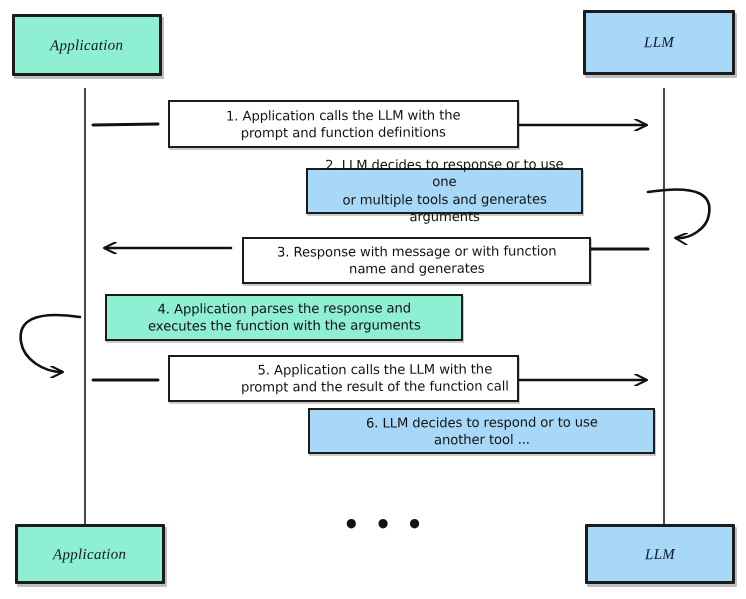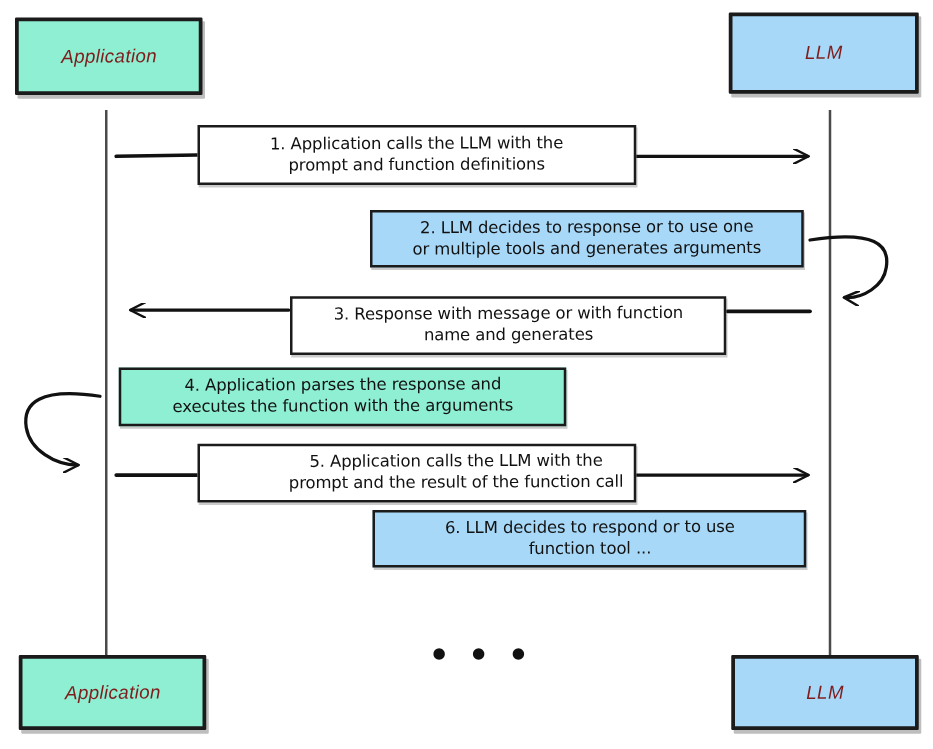--- a/index.html
+++ b/index.html
@@ -21,43 +21,44 @@
     position: absolute;
     box-sizing: border-box;
     border: 3px solid #1b1b1b;
     border-radius: 1px;
     display: flex;
     align-items: center;
     justify-content: center;
     box-shadow: 2px 3px 0 rgba(20,20,20,0.28);
   }
   .actor-label {
-    font-family: Liberation Sans, sans-serif;
+    font-family: Liberation Serif, serif;
     font-size: 15px;
     font-style: italic;
     letter-spacing: 0.3px;
-    color: #7f1d1d;
+    color: #0f172a;
     transform: rotate(-0.5deg);
     white-space: nowrap;
   }
   .lifeline {
     position: absolute;
     width: 2px;
     background: #4a4a4a;
   }
   .msg-box {
     position: absolute;
     box-sizing: border-box;
     border: 2px solid #1b1b1b;
     display: flex;
     align-items: center;
     justify-content: center;
     text-align: center;
     padding: 3px 8px;
     box-shadow: 1px 2px 0 rgba(20,20,20,0.22);
+    margin-left: 10px;
   }
   .msg-box.white { background: #ffffff; }
   .msg-text {
     font-family: "DejaVu Sans", sans-serif;
     font-size: 13.2px;
     line-height: 1.32;
     color: #111111;
     letter-spacing: -0.1px;
     transform: rotate(-0.25deg);
   }
@@ -129,21 +130,21 @@
     <span class="actor-label">LLM</span>
   </div>
 
   <div class="msg-box white" style="left:158px; top:100px; width:351px; height:48px; background:#FFFFFF;">
     <div class="msg-text">
       <span>1. Application calls the LLM with the</span><br>
       <span>prompt and function definitions</span>
     </div>
   </div>
 
-  <div class="msg-box" style="left:296px; top:168px; width:347px; height:46px; background:#A8D8F8;">
+  <div class="msg-box" style="left:296px; top:168px; width:277px; height:46px; background:#A8D8F8;">
     <div class="msg-text">
       <span>2. LLM decides to response or to use one</span><br>
       <span>or multiple tools and generates arguments</span>
     </div>
   </div>
 
   <div class="msg-box white" style="left:232px; top:237px; width:349px; height:47px; background:#FFFFFF;">
     <div class="msg-text">
       <span>3. Response with message or with function</span><br>
       <span>name and generates</span>
@@ -160,21 +161,21 @@
   <div class="msg-box white" style="left:158px; top:355px; width:351px; height:47px; background:#FFFFFF;justify-content:flex-end;">
     <div class="msg-text">
       <span>5. Application calls the LLM with the</span><br>
       <span>prompt and the result of the function call</span>
     </div>
   </div>
 
   <div class="msg-box" style="left:298px; top:408px; width:347px; height:46px; background:#A8D8F8;">
     <div class="msg-text">
       <span>6. LLM decides to respond or to use</span><br>
-      <span>function tool ...</span>
+      <span>another tool ...</span>
     </div>
   </div>
 
   <div class="ellipsis" style="left:343px; top:512px;">• • •</div>
 
   <div class="actor-box" style="left:15px; top:524px; width:150px; height:60px; background:#8EEFD2;">
     <span class="actor-label">Application</span>
   </div>
 
   <div class="actor-box" style="left:585px; top:524px; width:150px; height:60px; background:#A8D8F8;">

